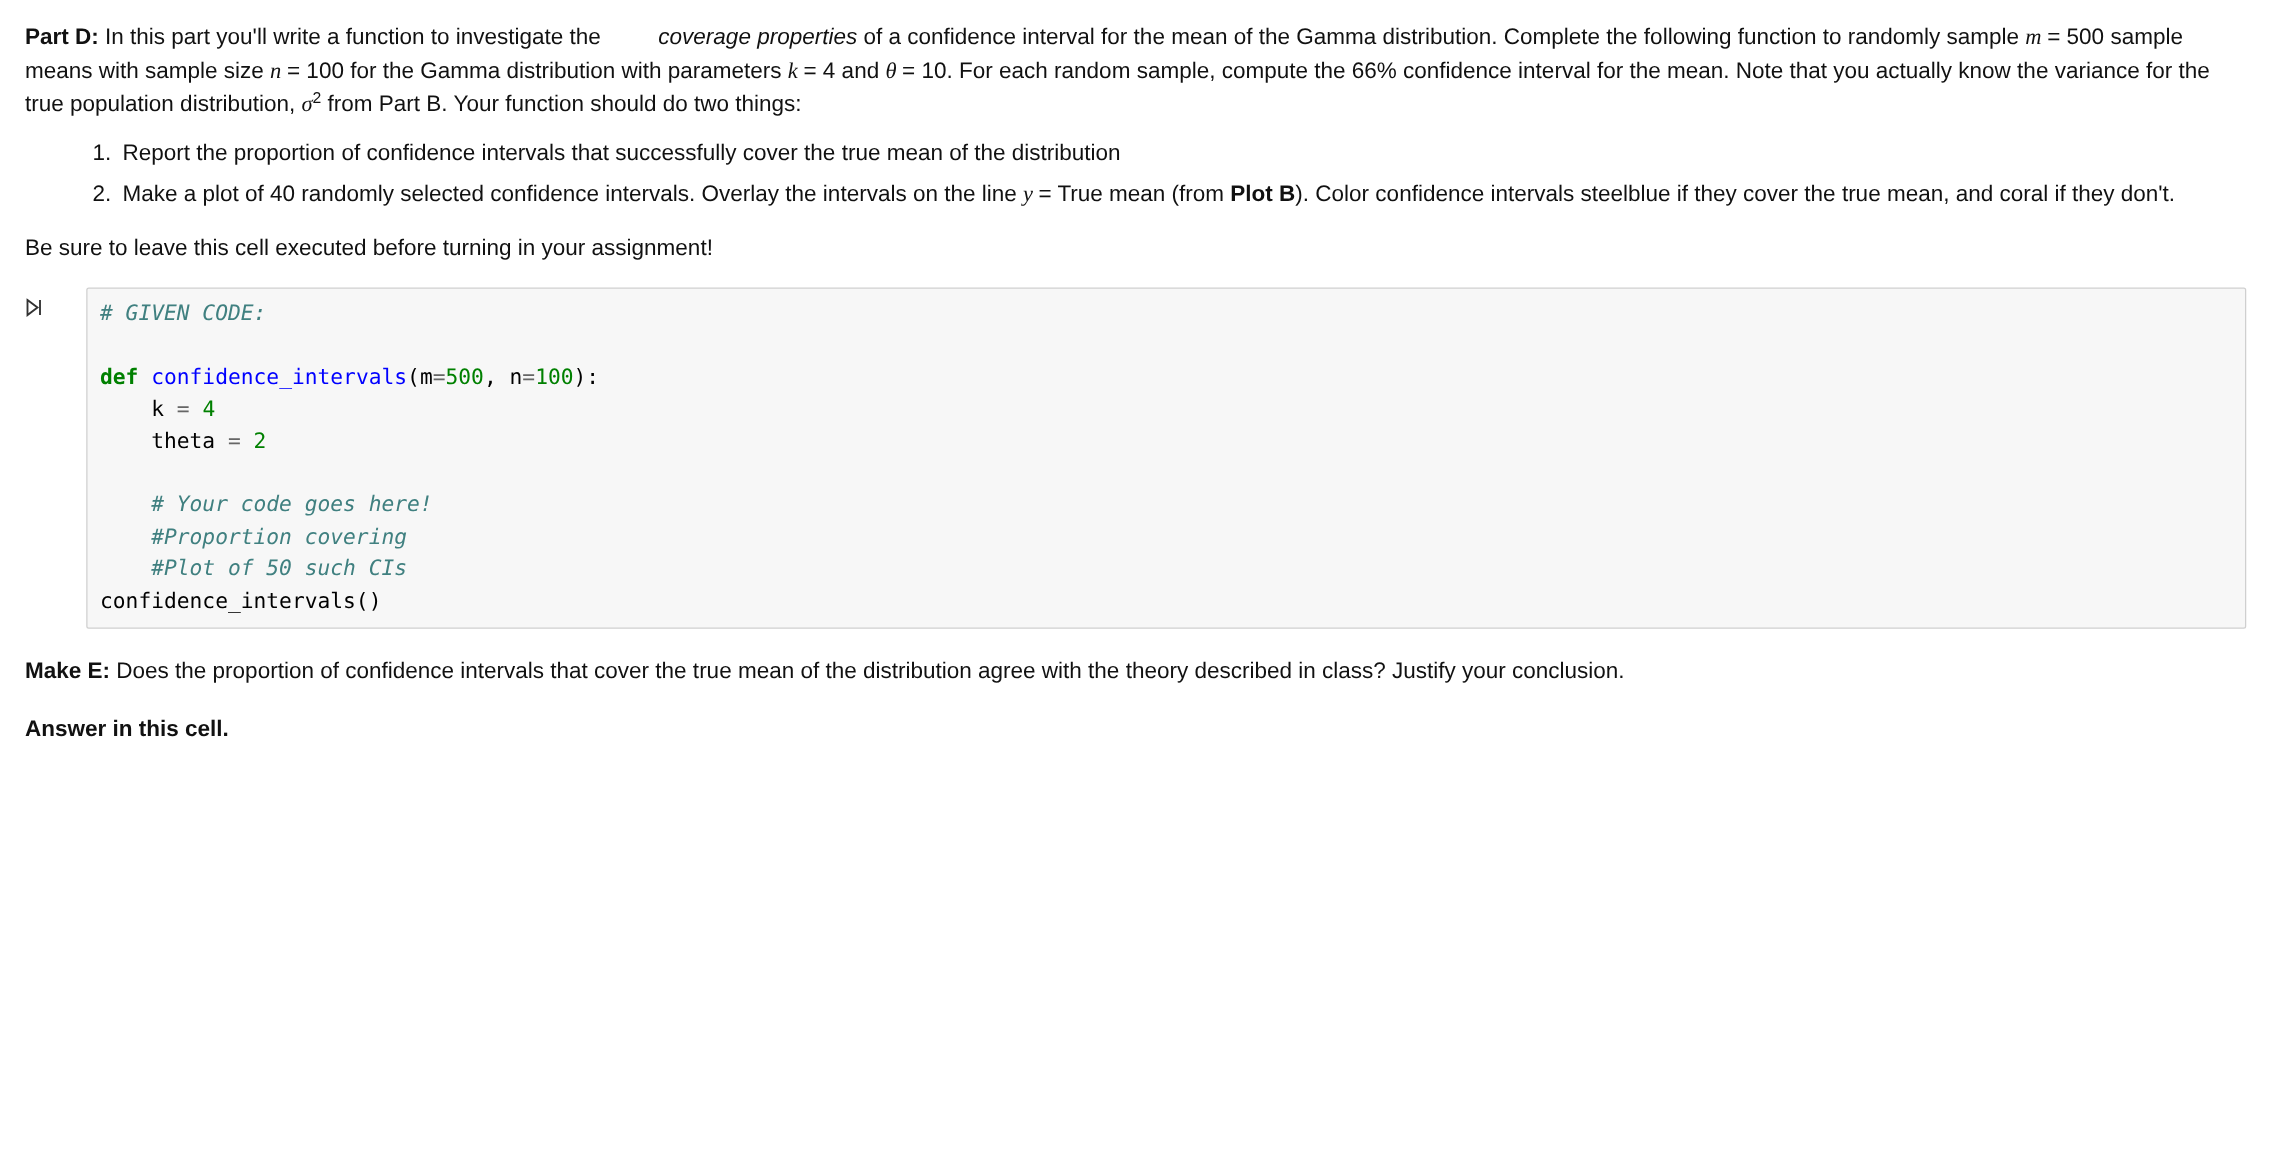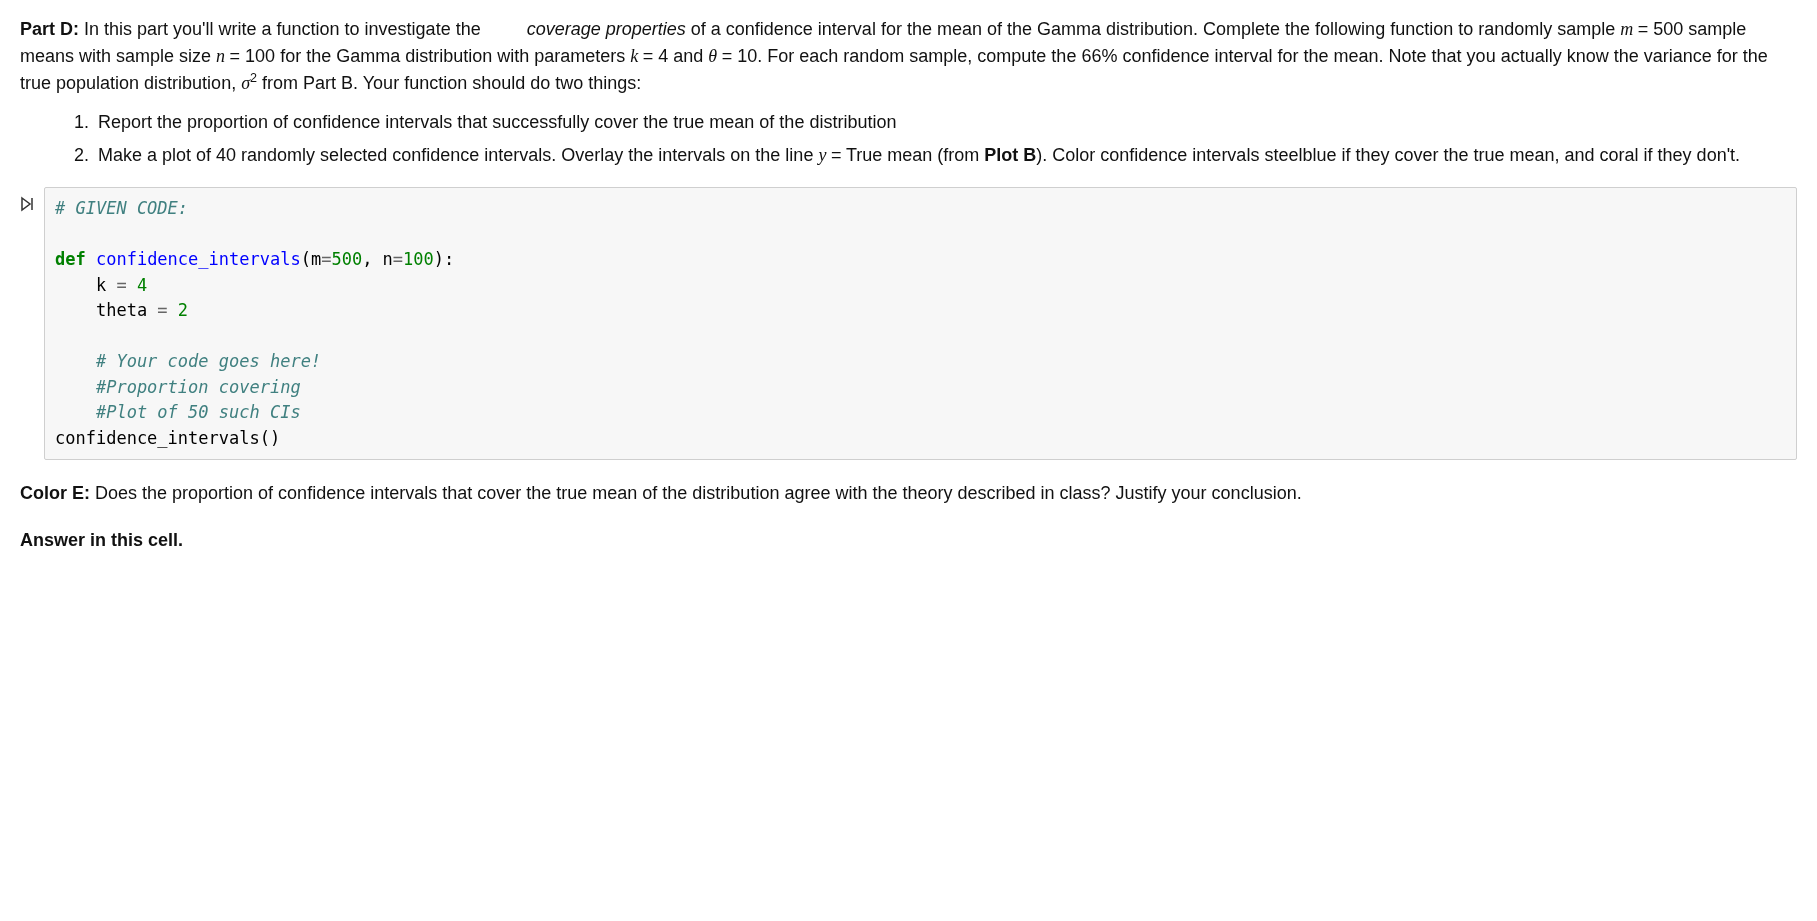--- a/index.html
+++ b/index.html
@@ -44,20 +44,21 @@
     ol li {
       margin-bottom: 6px;
       padding-left: 4px;
       margin-left: 34px;
     }
     .cell-container {
       display: flex;
       align-items: flex-start;
       margin-top: 18px;
       margin-bottom: 20px;
+      gap: 25px;
     }
     .run-button {
       width: 24px;
       flex-shrink: 0;
       text-align: left;
       padding-top: 8px;
       cursor: pointer;
       color: #333;
       font-family: "Segoe UI Symbol", sans-serif;
       font-size: 16px;
@@ -97,20 +98,21 @@
 
   <ol>
     <li>
       <span>Report the proportion of confidence intervals that successfully cover the true mean of the distribution</span>
     </li>
     <li>
       <span>Make a plot of 40 randomly selected confidence intervals. Overlay the intervals on the line </span><span class="math"><span class="math">y</span> <span class="math-up">=</span> </span><span class="math-up">True mean</span><span> (from </span><span class="bold">Plot B</span><span>). Color confidence intervals steelblue if they cover the true mean, and coral if they don't.</span>
     </li>
   </ol>
 
+  <p>Be sure to leave this cell executed before turning in your assignment!</p>
 </div>
 
 <div class="cell-container">
   <div class="run-button">
     <svg width="16" height="16" viewBox="0 0 16 16">
       <path d="M2 2 L10 8 L2 14 Z" fill="none" stroke="#333" stroke-width="1.5"></path>
       <line x1="12" y1="2" x2="12" y2="14" stroke="#333" stroke-width="1.5"></line>
     </svg>
   </div>
   <div class="code-input"><span class="c-comment"># GIVEN CODE:</span>
@@ -120,19 +122,19 @@
 <span>    theta </span><span class="c-op">=</span><span class="c-num"> 2</span>
 <span></span>
 <span class="c-comment">    # Your code goes here!</span>
 <span class="c-comment">    #Proportion covering</span>
 <span class="c-comment">    #Plot of 50 such CIs</span>
 <span>confidence_intervals()</span></div>
 </div>
 
 <div>
   <p>
-    <span class="bold">Color E:</span><span> Does the proportion of confidence intervals that cover the true mean of the distribution agree with the theory described in class? Justify your conclusion.</span>
+    <span class="bold">Make E:</span><span> Does the proportion of confidence intervals that cover the true mean of the distribution agree with the theory described in class? Justify your conclusion.</span>
   </p>
 </div>
 
 <div class="answer-cell">
   <span>Answer in this cell.</span>
 </div>
 
 </body></html>

